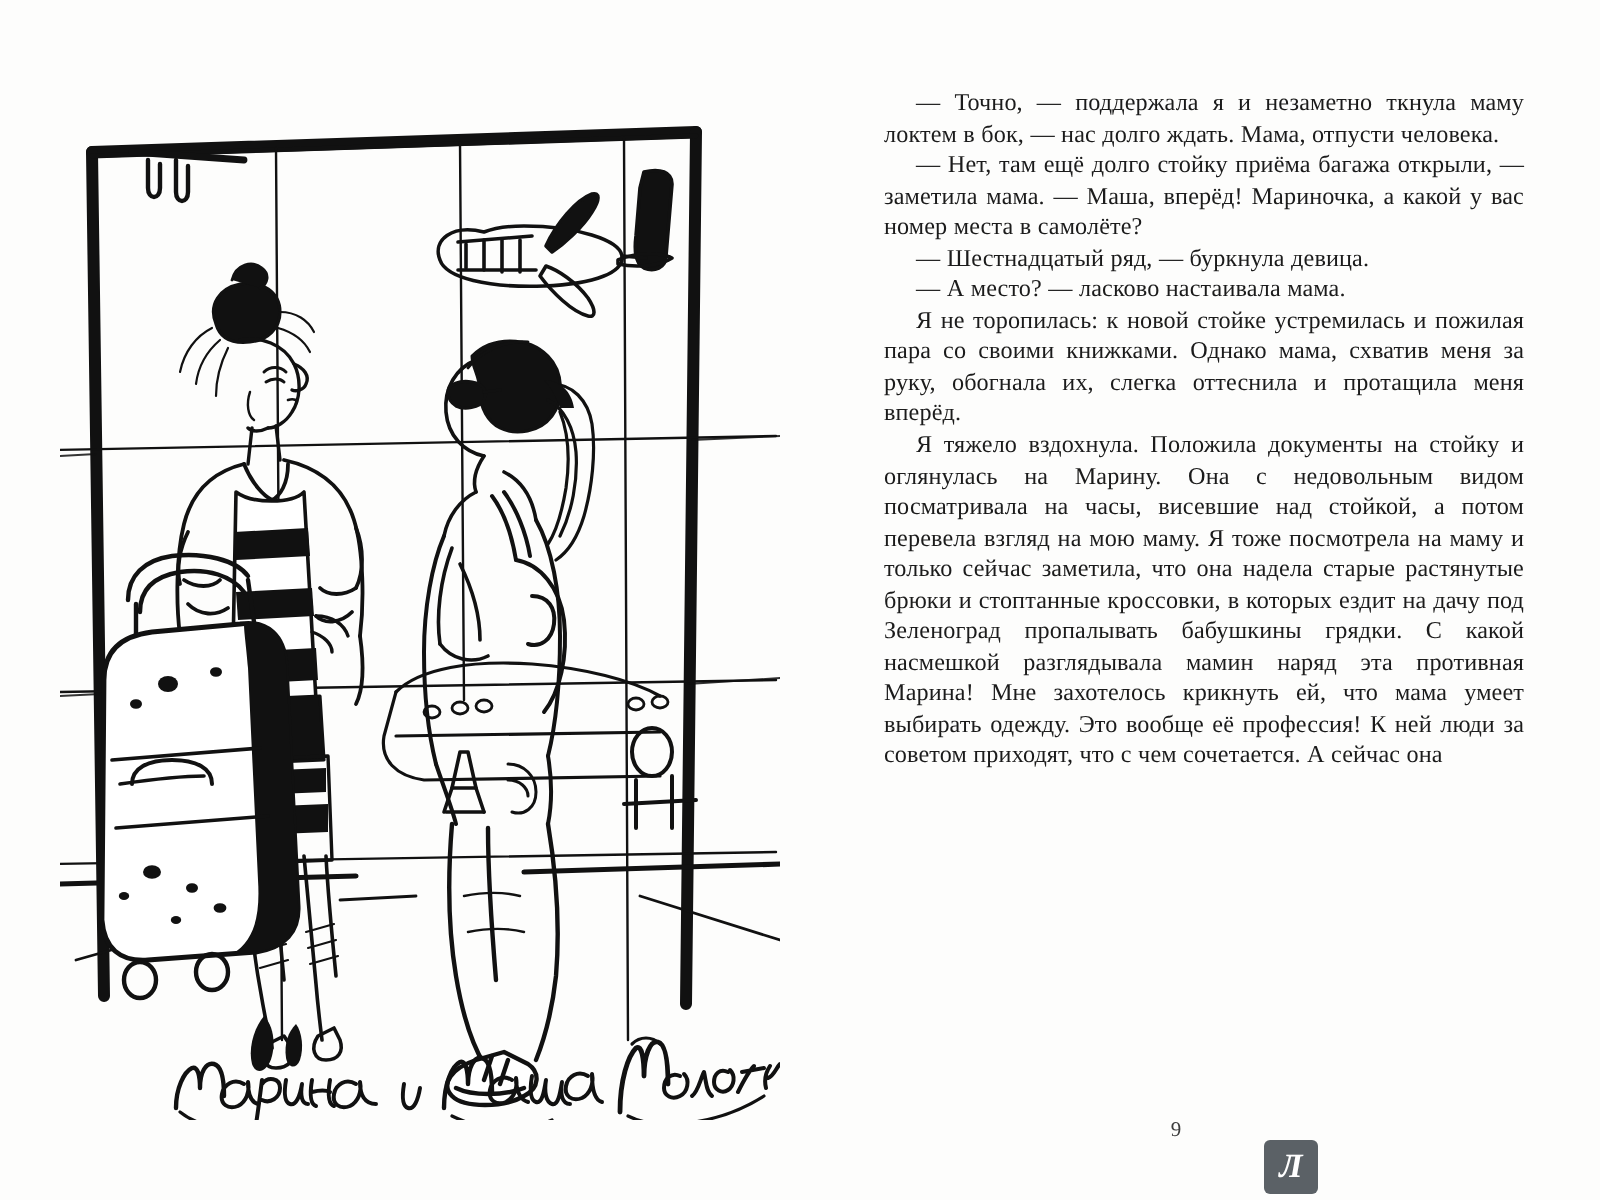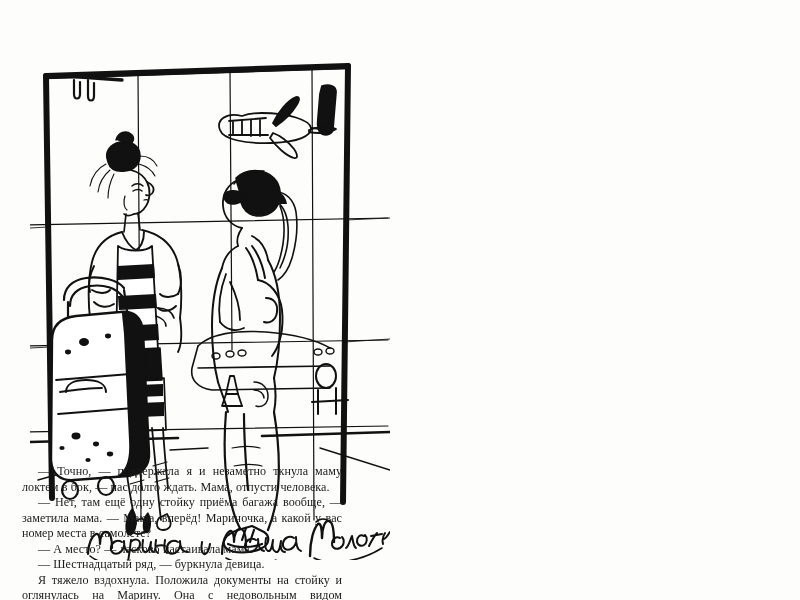--- a/index.html
+++ b/index.html
@@ -12,21 +12,20 @@
     height: 600px;
     overflow: hidden;
     font-family: "Liberation Serif", "DejaVu Serif", serif;
     position: relative;
   }
   .page-spread {
     position: absolute;
     inset: 0;
     background: #fdfdfc;
     display: flex;
-    flex-direction: column;
   }
 
   
   .page-left {
     position: relative;
     width: 420px;
     height: 600px;
     flex: 0 0 420px;
   }
   .illustration-wrap {
@@ -449,23 +448,24 @@
           <path d="M284,508 C300,516 330,512 352,498" stroke-width="1.6"></path>
         </g>
       </svg>
 
     </div>
   </div>
 
   <div class="page-right">
     <div class="text-column">
       <p class="para indent">— Точно, — поддержала я и незаметно ткнула маму локтем в бок, — нас долго ждать. Мама, отпусти человека.</p>
-      <p class="para indent">— Нет, там ещё одну стойку приёма багажа вообще, — заметила мама. — Маша, вперёд! Мариночка, а какой у вас номер места в самолёте?</p>
+      <p class="para indent">— Нет, там ещё долго стойку приёма багажа открыли, — заметила мама. — Маша, вперёд! Мариночка, а какой у вас номер места в самолёте?</p>
+      <p class="para indent">— Шестнадцатый ряд, — буркнула девица.</p>
       <p class="para indent">— А место? — ласково настаивала мама.</p>
-      <p class="para indent">— Шестнадцатый ряд, — буркнула девица.</p>
+      <p class="para indent">Я не торопилась: к новой стойке устремилась и пожилая пара со своими книжками. Однако мама, схватив меня за руку, обогнала их, слегка оттеснила и протащила меня вперёд.</p>
       <p class="para indent">Я тяжело вздохнула. Положила документы на стойку и оглянулась на Марину. Она с недовольным видом посматривала на часы, висевшие над стойкой, а потом перевела взгляд на мою маму. Я тоже посмотрела на маму и только сейчас заметила, что она надела старые растянутые брюки и стоптанные кроссовки, в которых ездит на дачу под Зеленоград пропалывать бабушкины грядки. С какой насмешкой разглядывала мамин наряд эта противная Марина! Мне захотелось крикнуть ей, что мама умеет выбирать одежду. Это вообще её профессия! К ней люди за советом приходят, что с чем сочетается. А сейчас она</p>
     </div>
 
     <div class="page-footer">
       <div class="folio">9</div>
       <div class="publisher-logo">
         <span>Л</span>
       </div>
     </div>
   </div>

